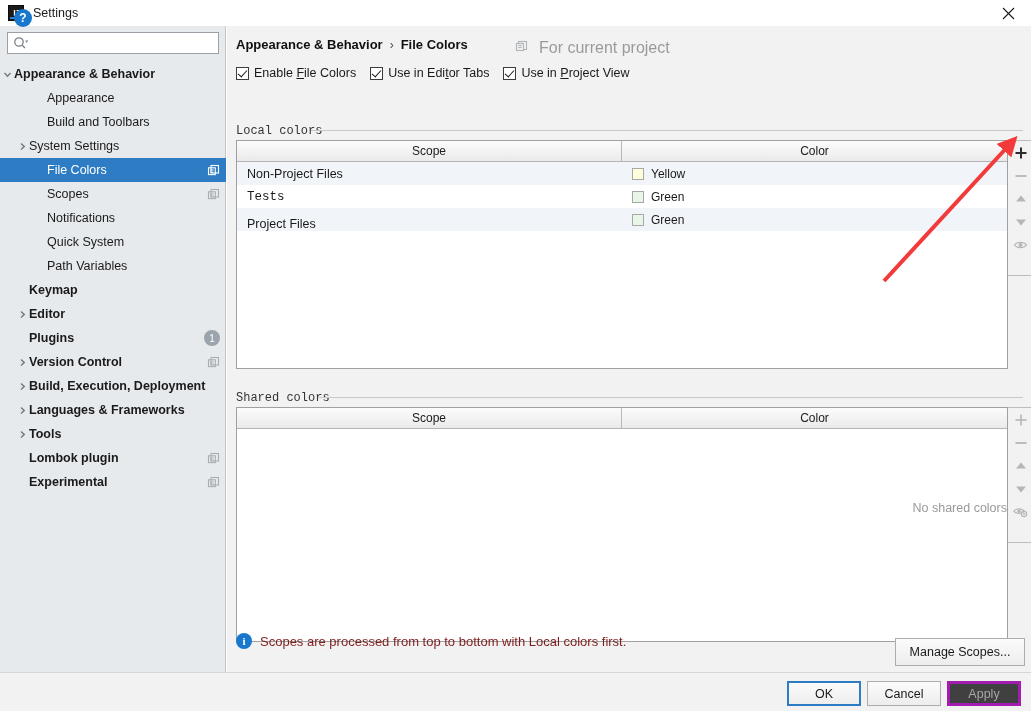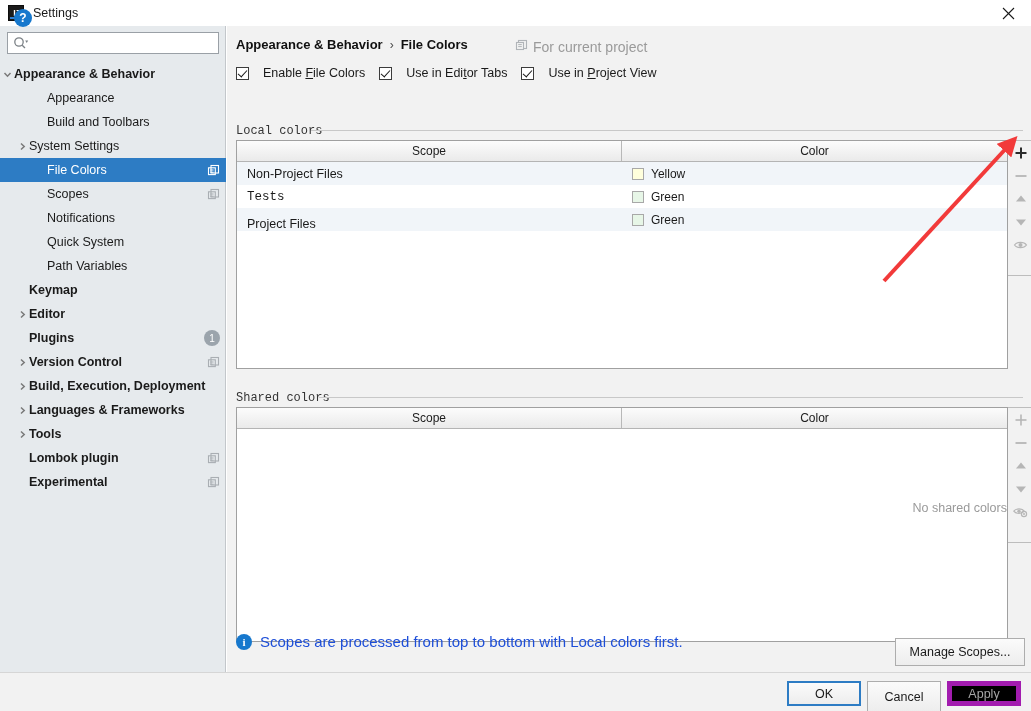--- a/index.html
+++ b/index.html
@@ -93,29 +93,29 @@
     background: #f2f2f2;
   }
   #breadcrumb {
     position: absolute; left: 9px; top: 11px;
     display: flex; align-items: center; gap: 7px;
     font-size: 13px; font-weight: bold; color: #101010;
   }
   #breadcrumb .sep { font-weight: normal; color: #4d4d4d; font-size: 12px; }
   #for-project {
     position: absolute; left: 288px; top: 13px;
-    display: flex; align-items: center; gap: 5px;
-    color: #9a9a9a; font-size: 14px;
+    display: flex; align-items: center; gap: 11px;
+    color: #9a9a9a; font-size: 16px;
   }
 
   #checkrow {
     position: absolute; left: 9px; top: 40px;
     display: flex; align-items: center; gap: 14px;
   }
-  .cbox { display: flex; align-items: center; gap: 14px; cursor: default; text-align: center; }
+  .cbox { display: flex; align-items: center; gap: 5px; cursor: default; text-align: center; }
   .cb {
     width: 13px; height: 13px; background: #ffffff;
     border: 1px solid #3c3c3c; position: relative; flex: 0 0 13px;
   }
   .cb.checked::after {
     content: ""; position: absolute; left: 3px; top: 0px;
     width: 4px; height: 8px; border: solid #1a1a1a;
     border-width: 0 1.6px 1.6px 0; transform: rotate(42deg);
   }
   .cbox span { font-size: 12.5px; color: #1a1a1a; white-space: nowrap; }
@@ -167,21 +167,21 @@
     display: flex; align-items: center; justify-content: center;
     cursor: default;
   }
   .tbtn svg { display: block; }
 
   
   #infobar {
     position: absolute; left: 9px; top: 607px;
     display: flex; align-items: center; gap: 8px;
   }
-  #infobar .txt { font-size: 15px; color: #1d4ed8; }
+  #infobar .txt { font-size: 13px; color: #7f1d1d; }
   .icirc {
     width: 16px; height: 16px; border-radius: 50%; background: #1778cd;
     color: #ffffff; font-size: 11px; font-weight: bold;
     display: flex; align-items: center; justify-content: center;
     font-family: "Liberation Serif", serif;
   }
   .btn {
     background: linear-gradient(#fbfbfb, #ededed);
     border: 1px solid #adadad;
     font-family: "Liberation Sans", sans-serif; font-size: 12.5px;
@@ -200,24 +200,24 @@
     width: 18px; height: 18px; border-radius: 50%;
     background: #1778cd; color: #ffffff;
     font-size: 12px; font-weight: bold;
     display: flex; align-items: center; justify-content: center;
     cursor: default;
   }
   #ok-btn {
     position: absolute; left: 787px; top: 681px; width: 74px; height: 25px;
     border: 2px solid #2d7cc4;
   }
-  #cancel-btn { position: absolute; left: 867px; top: 681px; width: 74px; height: 31px; }
+  #cancel-btn { position: absolute; left: 867px; top: 681px; width: 74px; height: 25px; }
   #apply-btn {
     position: absolute; left: 947px; top: 681px; width: 74px; height: 25px;
-    color: #a6a6a6; background: #000000; border: 5px solid #a21caf; text-align: center;
+    color: #a6a6a6; background: #404040; border: 3px solid #a21caf; text-align: center;
   }
 
   
   #arrow {
     position: absolute; left: 0; top: 0; width: 1031px; height: 711px;
     pointer-events: none;
   }
 </style>
 </head>
 <body>

